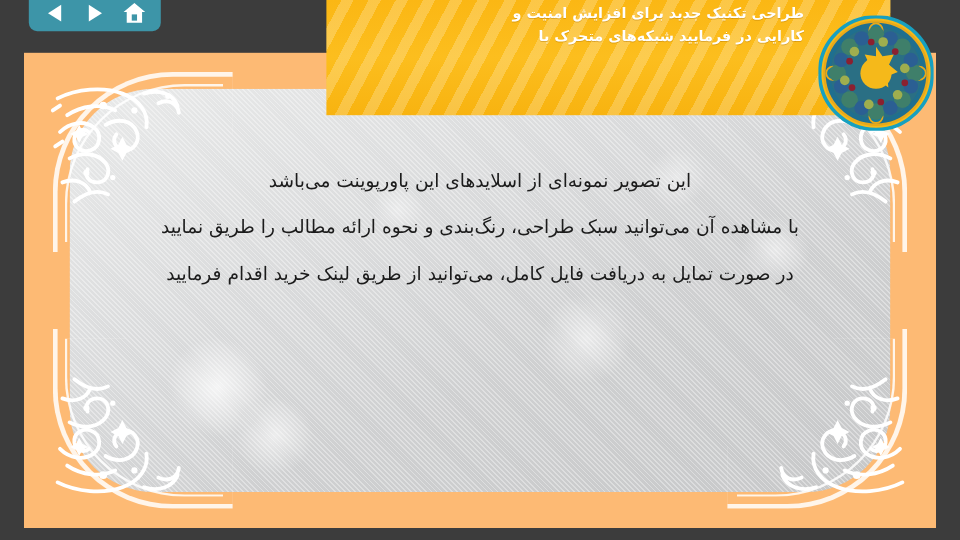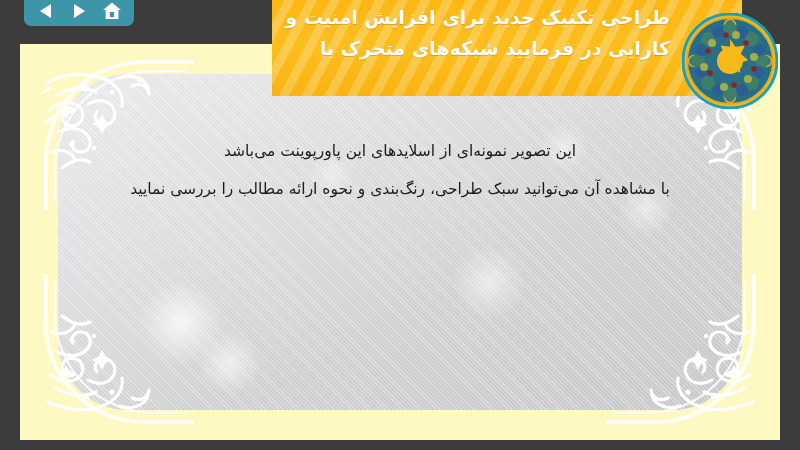--- a/index.html
+++ b/index.html
@@ -47,21 +47,21 @@
   }
   .nav-btn svg { display: block; }
 
   
   .slide {
     position: absolute;
     left: 20px;
     top: 44px;
     width: 760px;
     height: 396px;
-    background: #fef9c3;
+    background: #fdba74;
     z-index: 10;
     overflow: hidden;
   }
 
   
   .slide-inner {
     position: absolute;
     left: 38px;
     top: 30px;
     right: 38px;
@@ -126,21 +126,21 @@
       linear-gradient(180deg, #fbb714 0%, #fcbe1e 50%, #f8b310 100%);
     display: flex;
     flex-direction: column;
     align-items: flex-end;
     justify-content: flex-start;
     padding: 2px 72px 0 12px;
   }
   .title-line {
     direction: rtl;
     color: #ffffff;
-    font-size: 19px;
+    font-size: 12px;
     line-height: 1.62;
     font-weight: bold;
     white-space: nowrap;
     text-shadow: 0 1px 0 rgba(170,110,0,0.35);
     font-family: "DejaVu Sans", sans-serif;
   }
 
   
   .medallion {
     position: absolute;
@@ -304,21 +304,22 @@
           <circle cx="44" cy="96" r="2.6"></circle>
           <circle cx="66" cy="100" r="2.2"></circle>
           <path d="M74 66 l3.4 6.6 l6.6 3.4 l-6.6 3.4 l-3.4 6.6 l-3.4 -6.6 l-6.6 -3.4 l6.6 -3.4 z"></path>
           <path d="M38 56 l2.6 5 l5 2.6 l-5 2.6 l-2.6 5 l-2.6 -5 l-5 -2.6 l5 -2.6 z"></path>
         </g>
       </svg>
     </div>
 
     <div class="body-text">
       <div class="body-line">این تصویر نمونه‌ای از اسلایدهای این پاورپوینت می‌باشد</div>
-      <div class="body-line">با مشاهده آن می‌توانید سبک طراحی، رنگ‌بندی و نحوه ارائه مطالب را بررسی نمایید</div>
+      <div class="body-line">با مشاهده آن می‌توانید سبک طراحی، رنگ‌بندی و نحوه ارائه مطالب را طریق نمایید</div>
+      <div class="body-line">در صورت تمایل به دریافت فایل کامل، می‌توانید از طریق لینک خرید اقدام فرمایید</div>
     </div>
   </div>
 
   <div class="title-banner">
     <div class="title-line">طراحی تکنیک جدید برای افزایش امنیت و</div>
     <div class="title-line">کارایی در فرمایید شبکه‌های متحرک با</div>
   </div>
 
   <div class="medallion">
     <svg width="96" height="96" viewBox="0 0 96 96">

